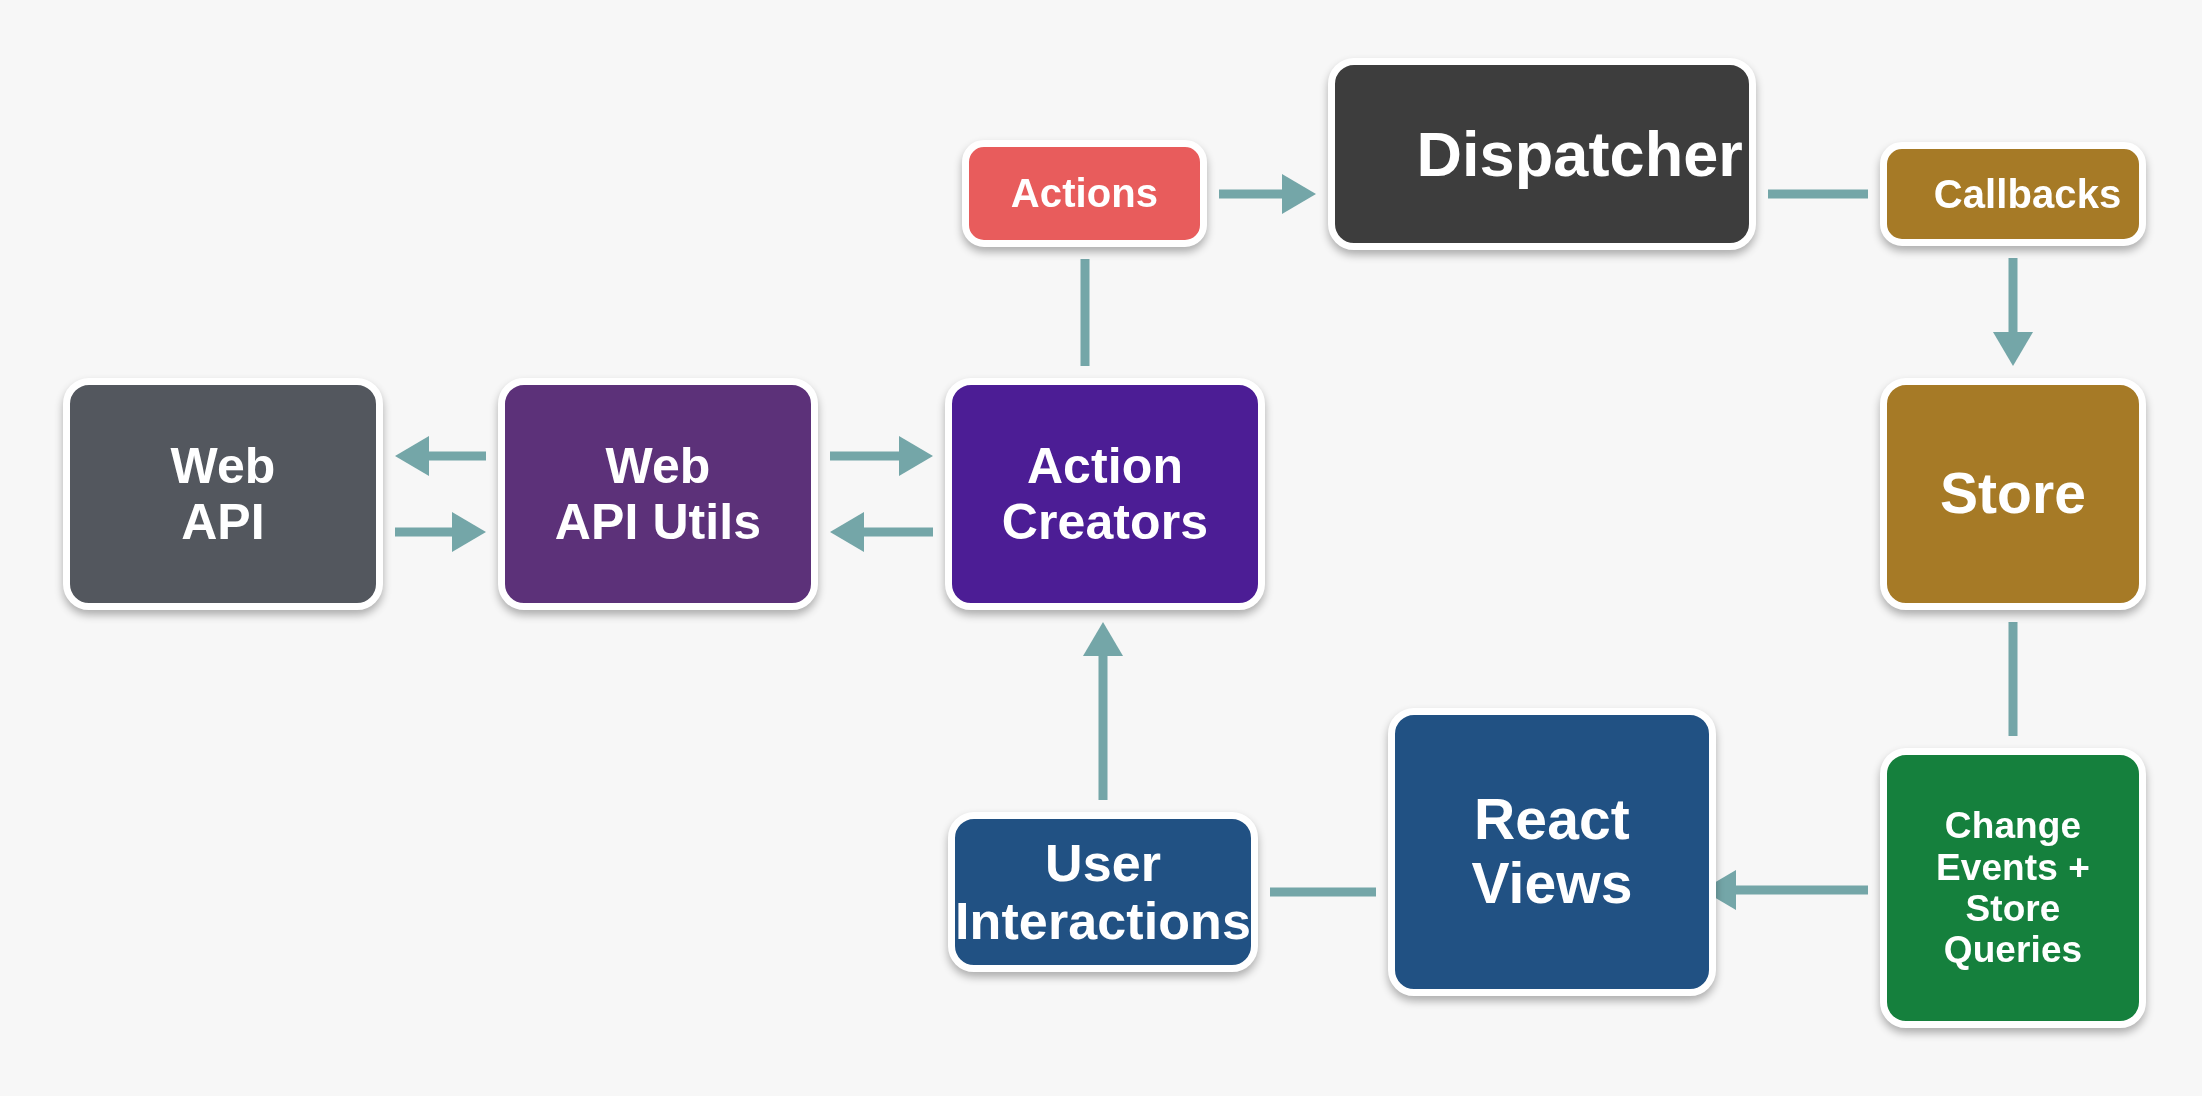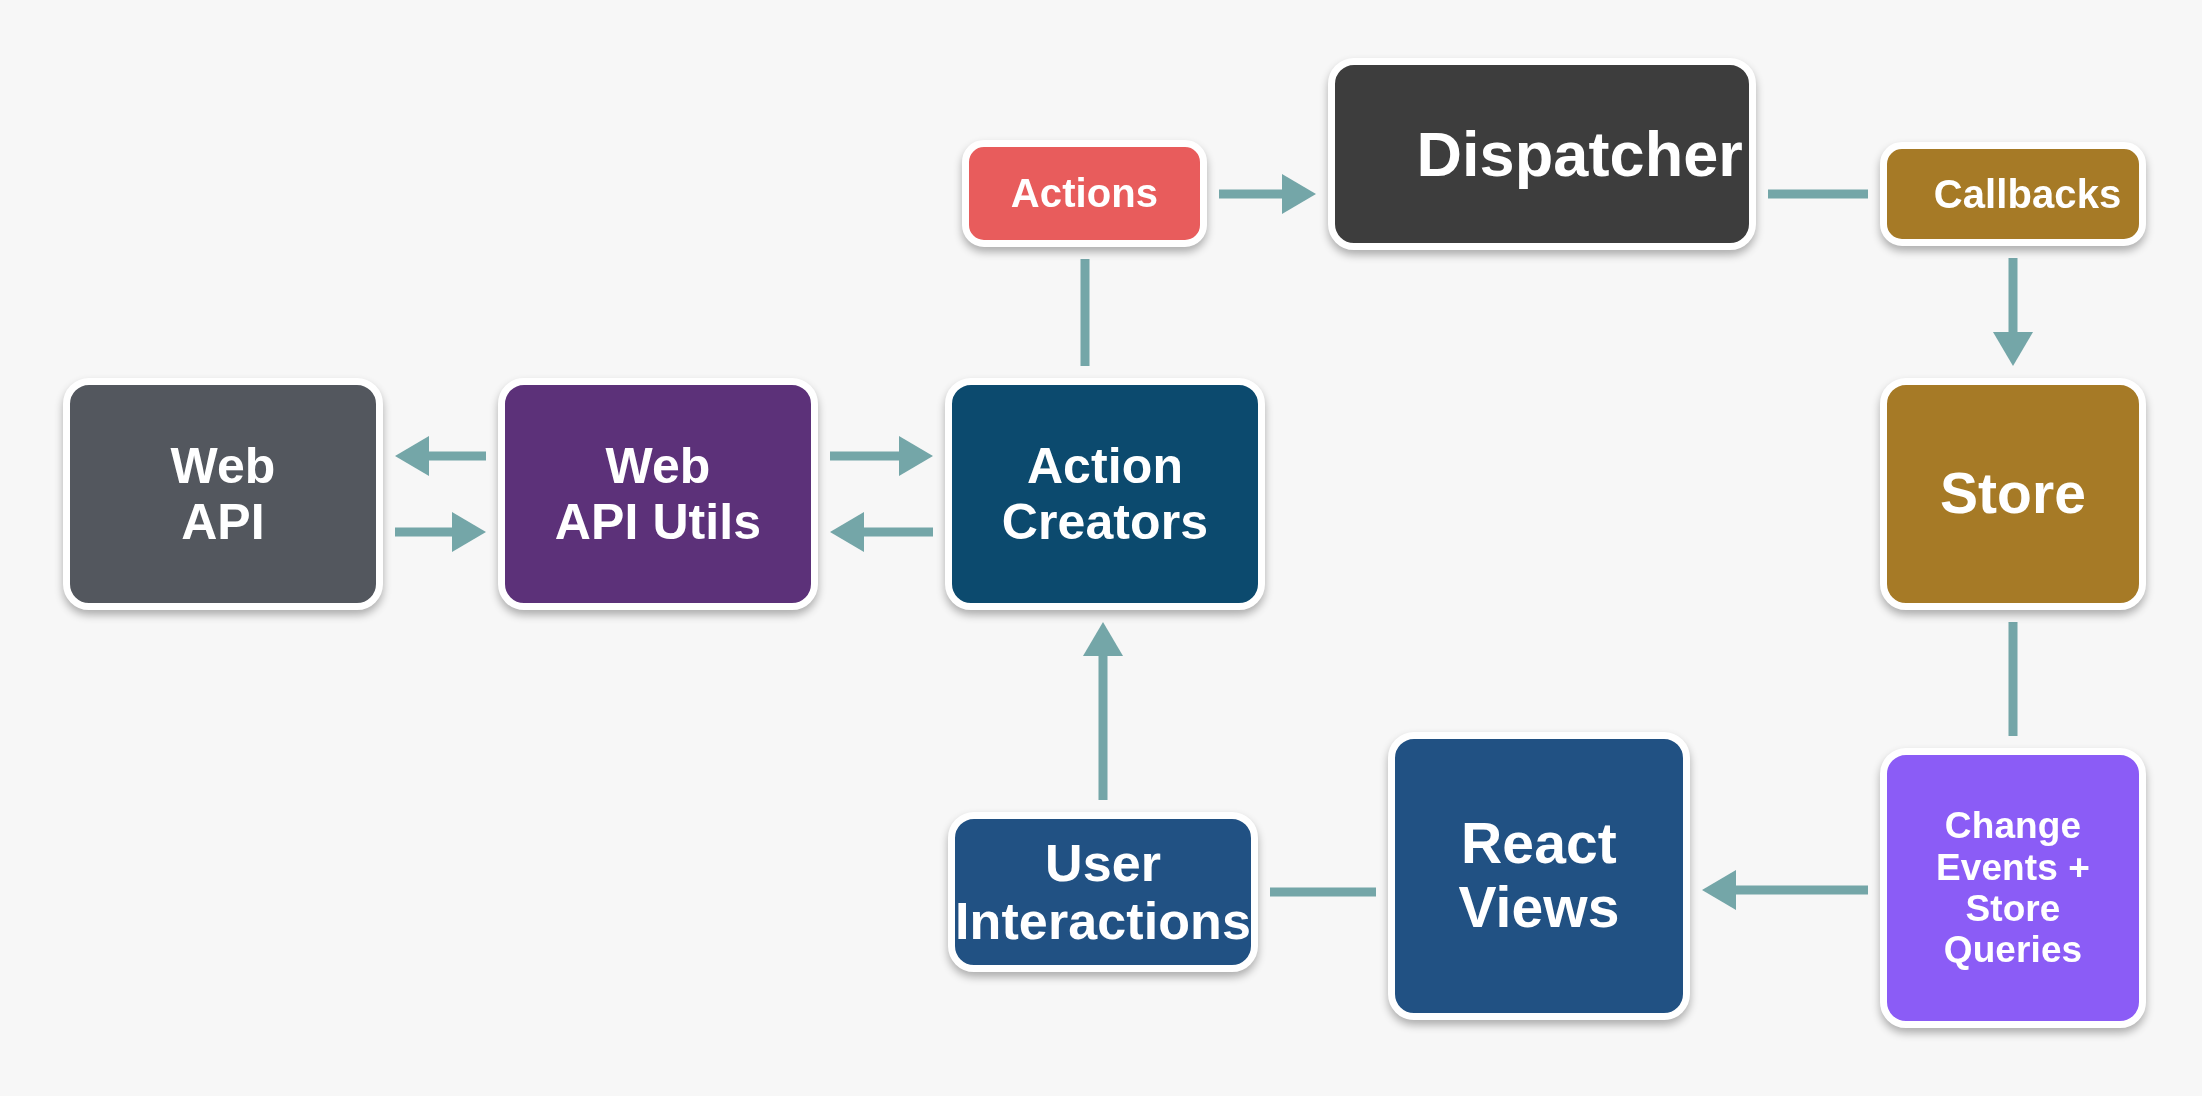--- a/index.html
+++ b/index.html
@@ -81,38 +81,38 @@
   </div>
 
   <div class="node small-radius" style="left: 1880px; top: 142px; width: 266px; height: 104px; background: rgb(166, 122, 38); font-size: 40px; color: rgb(255, 255, 255); border-color: rgb(255, 255, 255); padding-left: 29px;">
     <span class="node-label">Callbacks</span>
   </div>
 
   <div class="node" style="left: 1880px; top: 378px; width: 266px; height: 232px; background: rgb(166, 122, 38); font-size: 57px; color: rgb(255, 255, 255); border-color: rgb(255, 255, 255);">
     <span class="node-label">Store</span>
   </div>
 
-  <div class="node" style="left: 1880px; top: 748px; width: 266px; height: 280px; background: #8b5cf6; font-size: 37px; color: rgb(255, 255, 255); border-color: rgb(255, 255, 255);">
+  <div class="node" style="left: 1880px; top: 748px; width: 266px; height: 280px; background: #15803d; font-size: 37px; color: rgb(255, 255, 255); border-color: rgb(255, 255, 255);">
     <span class="node-label">Change
 Events +
 Store
 Queries</span>
   </div>
 
-  <div class="node" style="left: 1388px; top: 732px; width: 302px; height: 288px; background: rgb(33, 81, 131); font-size: 57px; color: rgb(255, 255, 255); border-color: rgb(255, 255, 255);">
+  <div class="node" style="left: 1388px; top: 708px; width: 328px; height: 288px; background: rgb(33, 81, 131); font-size: 57px; color: rgb(255, 255, 255); border-color: rgb(255, 255, 255);">
     <span class="node-label">React
 Views</span>
   </div>
 
   <div class="node" style="left: 948px; top: 812px; width: 310px; height: 160px; background: rgb(33, 81, 131); font-size: 52px; color: rgb(255, 255, 255); border-color: rgb(255, 255, 255);">
     <span class="node-label">User
 Interactions</span>
   </div>
 
-  <div class="node" style="left: 945px; top: 378px; width: 320px; height: 232px; background: #0c4a6e; font-size: 50px; color: rgb(255, 255, 255); border-color: rgb(255, 255, 255);">
+  <div class="node" style="left: 945px; top: 378px; width: 320px; height: 232px; background: #4c1d95; font-size: 50px; color: rgb(255, 255, 255); border-color: rgb(255, 255, 255);">
     <span class="node-label">Action
 Creators</span>
   </div>
 
   <div class="node" style="left: 498px; top: 378px; width: 320px; height: 232px; background: rgb(92, 49, 121); font-size: 50px; color: rgb(255, 255, 255); border-color: rgb(255, 255, 255);">
     <span class="node-label">Web
 API Utils</span>
   </div>
 
   <div class="node" style="left: 63px; top: 378px; width: 320px; height: 232px; background: rgb(83, 87, 94); font-size: 50px; color: rgb(255, 255, 255); border-color: rgb(255, 255, 255);">

